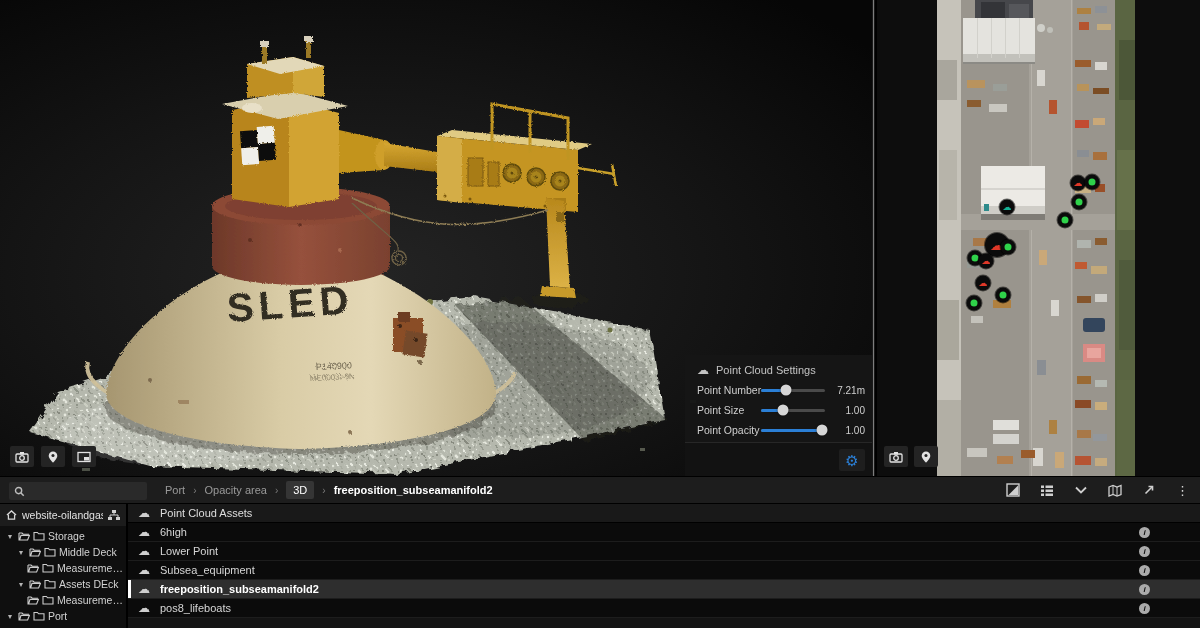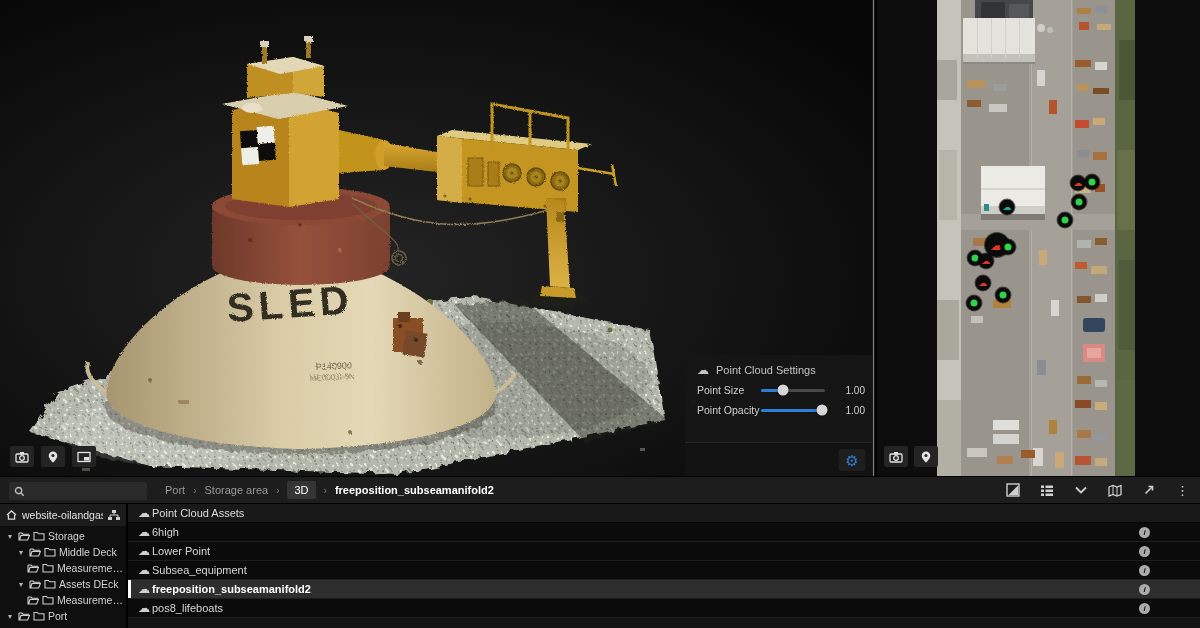--- a/index.html
+++ b/index.html
@@ -72,21 +72,21 @@
   .tree-row:not(.leaf) .f-closed { display:none; }
   .leaf .f-open { display:none; }
   .t-label { overflow:hidden; text-overflow:ellipsis; }
 
   .asset-list { flex:1; background:#0a0a0a; display:flex; flex-direction:column; }
   .al-head { height:19px; background:#191919; display:flex; align-items:center; border-bottom:1px solid #000; }
   .asset-row { position:relative; height:19px; display:flex; align-items:center; border-bottom:1px solid #1d1d1d; background:#0b0b0b; cursor:pointer; }
   .asset-row.selected { background:#2e2e2e; }
   .asset-row.selected::before { content:""; position:absolute; left:0; top:0; bottom:0; width:3px; background:#fff; }
   .cloud-ic { width:16px; margin-left:8px; font-size:12px; color:#cfcfcf; text-align:center; line-height:1; flex:none; }
-  .a-label { font-size:11px; color:#d6d6d6; }
+  .a-label { margin-left:8px; font-size:11px; color:#d6d6d6; }
   .asset-row.selected .a-label { color:#fff; font-weight:bold; }
   .al-head .a-label { color:#dedede; }
   .info-ic { position:absolute; right:50px; width:11px; height:11px; border-radius:50%; background:#ababab; color:#121212; font-size:8px; font-weight:bold; display:flex; align-items:center; justify-content:center; cursor:pointer; font-style:italic; }
   .al-filler { flex:1; background:#141414; border-top:0; }
 </style>
 </head>
 <body>
 
 <div class="app">
 
@@ -273,20 +273,28 @@
         </span>
       </div>
     </div>
 
     <div class="settings-panel">
       <div class="sp-head">
         <span class="sp-cloud">☁</span>
         <span>Point Cloud Settings</span>
       </div>
 
+        <div class="slider-row">
+          <span class="s-label">Point Number</span>
+          <div class="s-track">
+            <div class="s-fill" style="width: 39%;"></div>
+            <div class="s-handle" style="left: 39%;"></div>
+          </div>
+          <span class="s-value">7.21m</span>
+        </div>
 
         <div class="slider-row">
           <span class="s-label">Point Size</span>
           <div class="s-track">
             <div class="s-fill" style="width: 34%;"></div>
             <div class="s-handle" style="left: 34%;"></div>
           </div>
           <span class="s-value">1.00</span>
         </div>
 
@@ -497,21 +505,21 @@
             <line x1="7.6" y1="7.6" x2="10.6" y2="10.6" stroke="#bdbdbd" stroke-width="1.7"></line>
           </svg>
       </span>
       <input type="text" value="" style="">
     </div>
     <div class="crumbs">
 
         <span class="crumb">Port</span>
         <span class="crumb-sep">›</span>
 
-        <span class="crumb">Storage area</span>
+        <span class="crumb">Opacity area</span>
         <span class="crumb-sep">›</span>
 
         <span class="crumb chip">3D</span>
         <span class="crumb-sep">›</span>
 
         <span class="crumb current">freeposition_subseamanifold2</span>
 
     </div>
     <div class="cb-icons">
       <div class="cb-btn">

